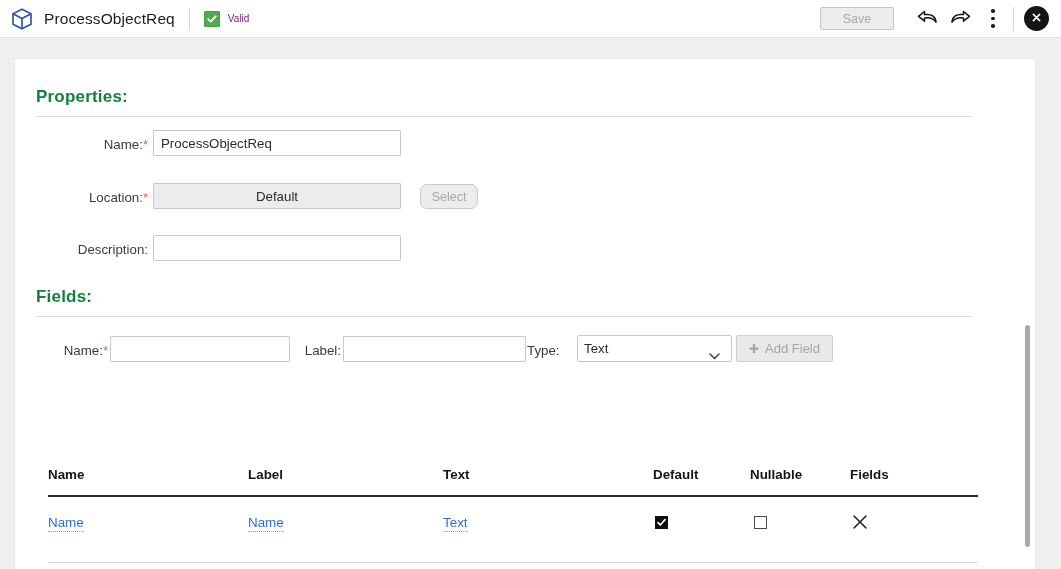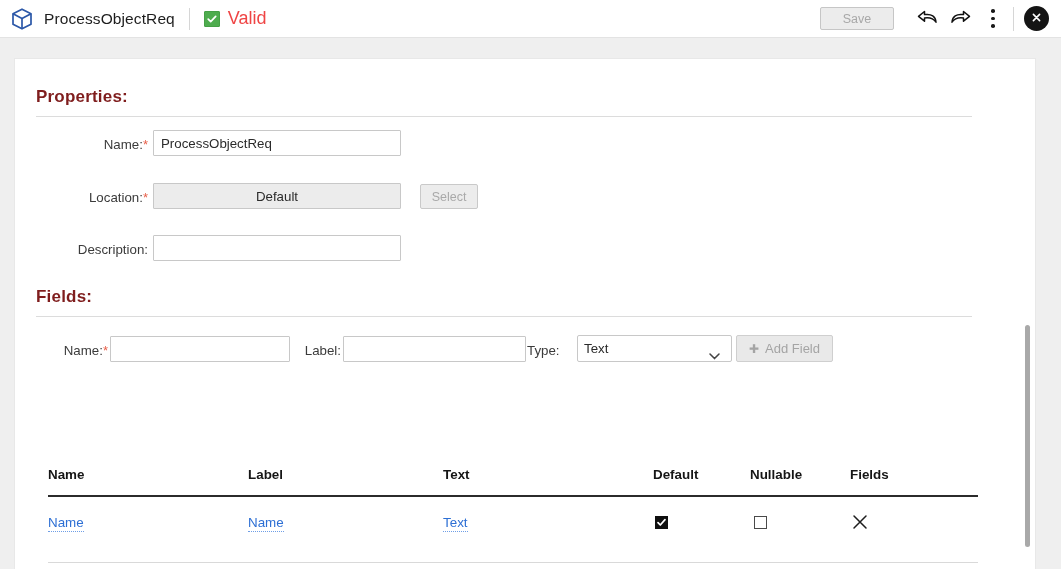--- a/index.html
+++ b/index.html
@@ -27,21 +27,21 @@
     letter-spacing: .1px; white-space: nowrap;
   }
   .vsep { width: 1px; height: 22px; background: #d6d6d6; margin: 0 14px; }
   .valid-badge { display: flex; align-items: center; }
   .valid-box {
     width: 16px; height: 16px; background: #4eac4e;
     border: 1px solid #45a045; border-radius: 1px;
     display: flex; align-items: center; justify-content: center;
   }
   .valid-box svg { display: block; }
-  .valid-text { font-size: 18px; color: #ef4444; margin-left: 8px; }
+  .valid-text { font-size: 10px; color: #701a75; margin-left: 8px; }
 
   .appbar-right {
     margin-left: auto; display: flex; align-items: center;
     padding-right: 12px; height: 100%;
   }
   .save-btn {
     width: 74px; height: 23px;
     background: #ececec;
     border: 1px solid #c6c6c6; border-radius: 2px;
     color: #a8a8a8; font-size: 12.5px;
@@ -79,21 +79,21 @@
     border: 1px solid #e8e8e8;
     border-bottom: none;
     overflow: hidden;
   }
 
   .inner { position: relative; padding: 0; }
 
   
   .section-title {
     position: absolute;
-    font-size: 17px; font-weight: bold; color: #7f1d1d;
+    font-size: 17px; font-weight: bold; color: #15803d;
     letter-spacing: .2px;
   }
   .hrule { position: absolute; height: 1px; background: #dcdcdc; }
 
   
   .form-label {
     position: absolute;
     font-size: 13.3px; color: #3b3b3b;
     text-align: right; white-space: nowrap;
   }
@@ -110,21 +110,21 @@
     border-radius: 1px;
     outline: none;
   }
   .txtinput:disabled, .txtinput[readonly].grey {
     background: #ececec; color: #2b2b2b;
   }
   .btn-select {
     position: absolute;
     width: 58px; height: 25px;
     background: #ececec; border: 1px solid #c9c9c9;
-    border-radius: 2px; color: #a9a9a9; font-size: 12.5px;
+    border-radius: 7px; color: #a9a9a9; font-size: 12.5px;
     font-family: "Liberation Sans", sans-serif;
     display: flex; align-items: center; justify-content: center;
     cursor: default;
   }
 
   select.typesel {
     position: absolute;
     height: 27px;
     border: 1px solid #c8c8c8; background: #ffffff;
     font-size: 13.3px; color: #2b2b2b;

